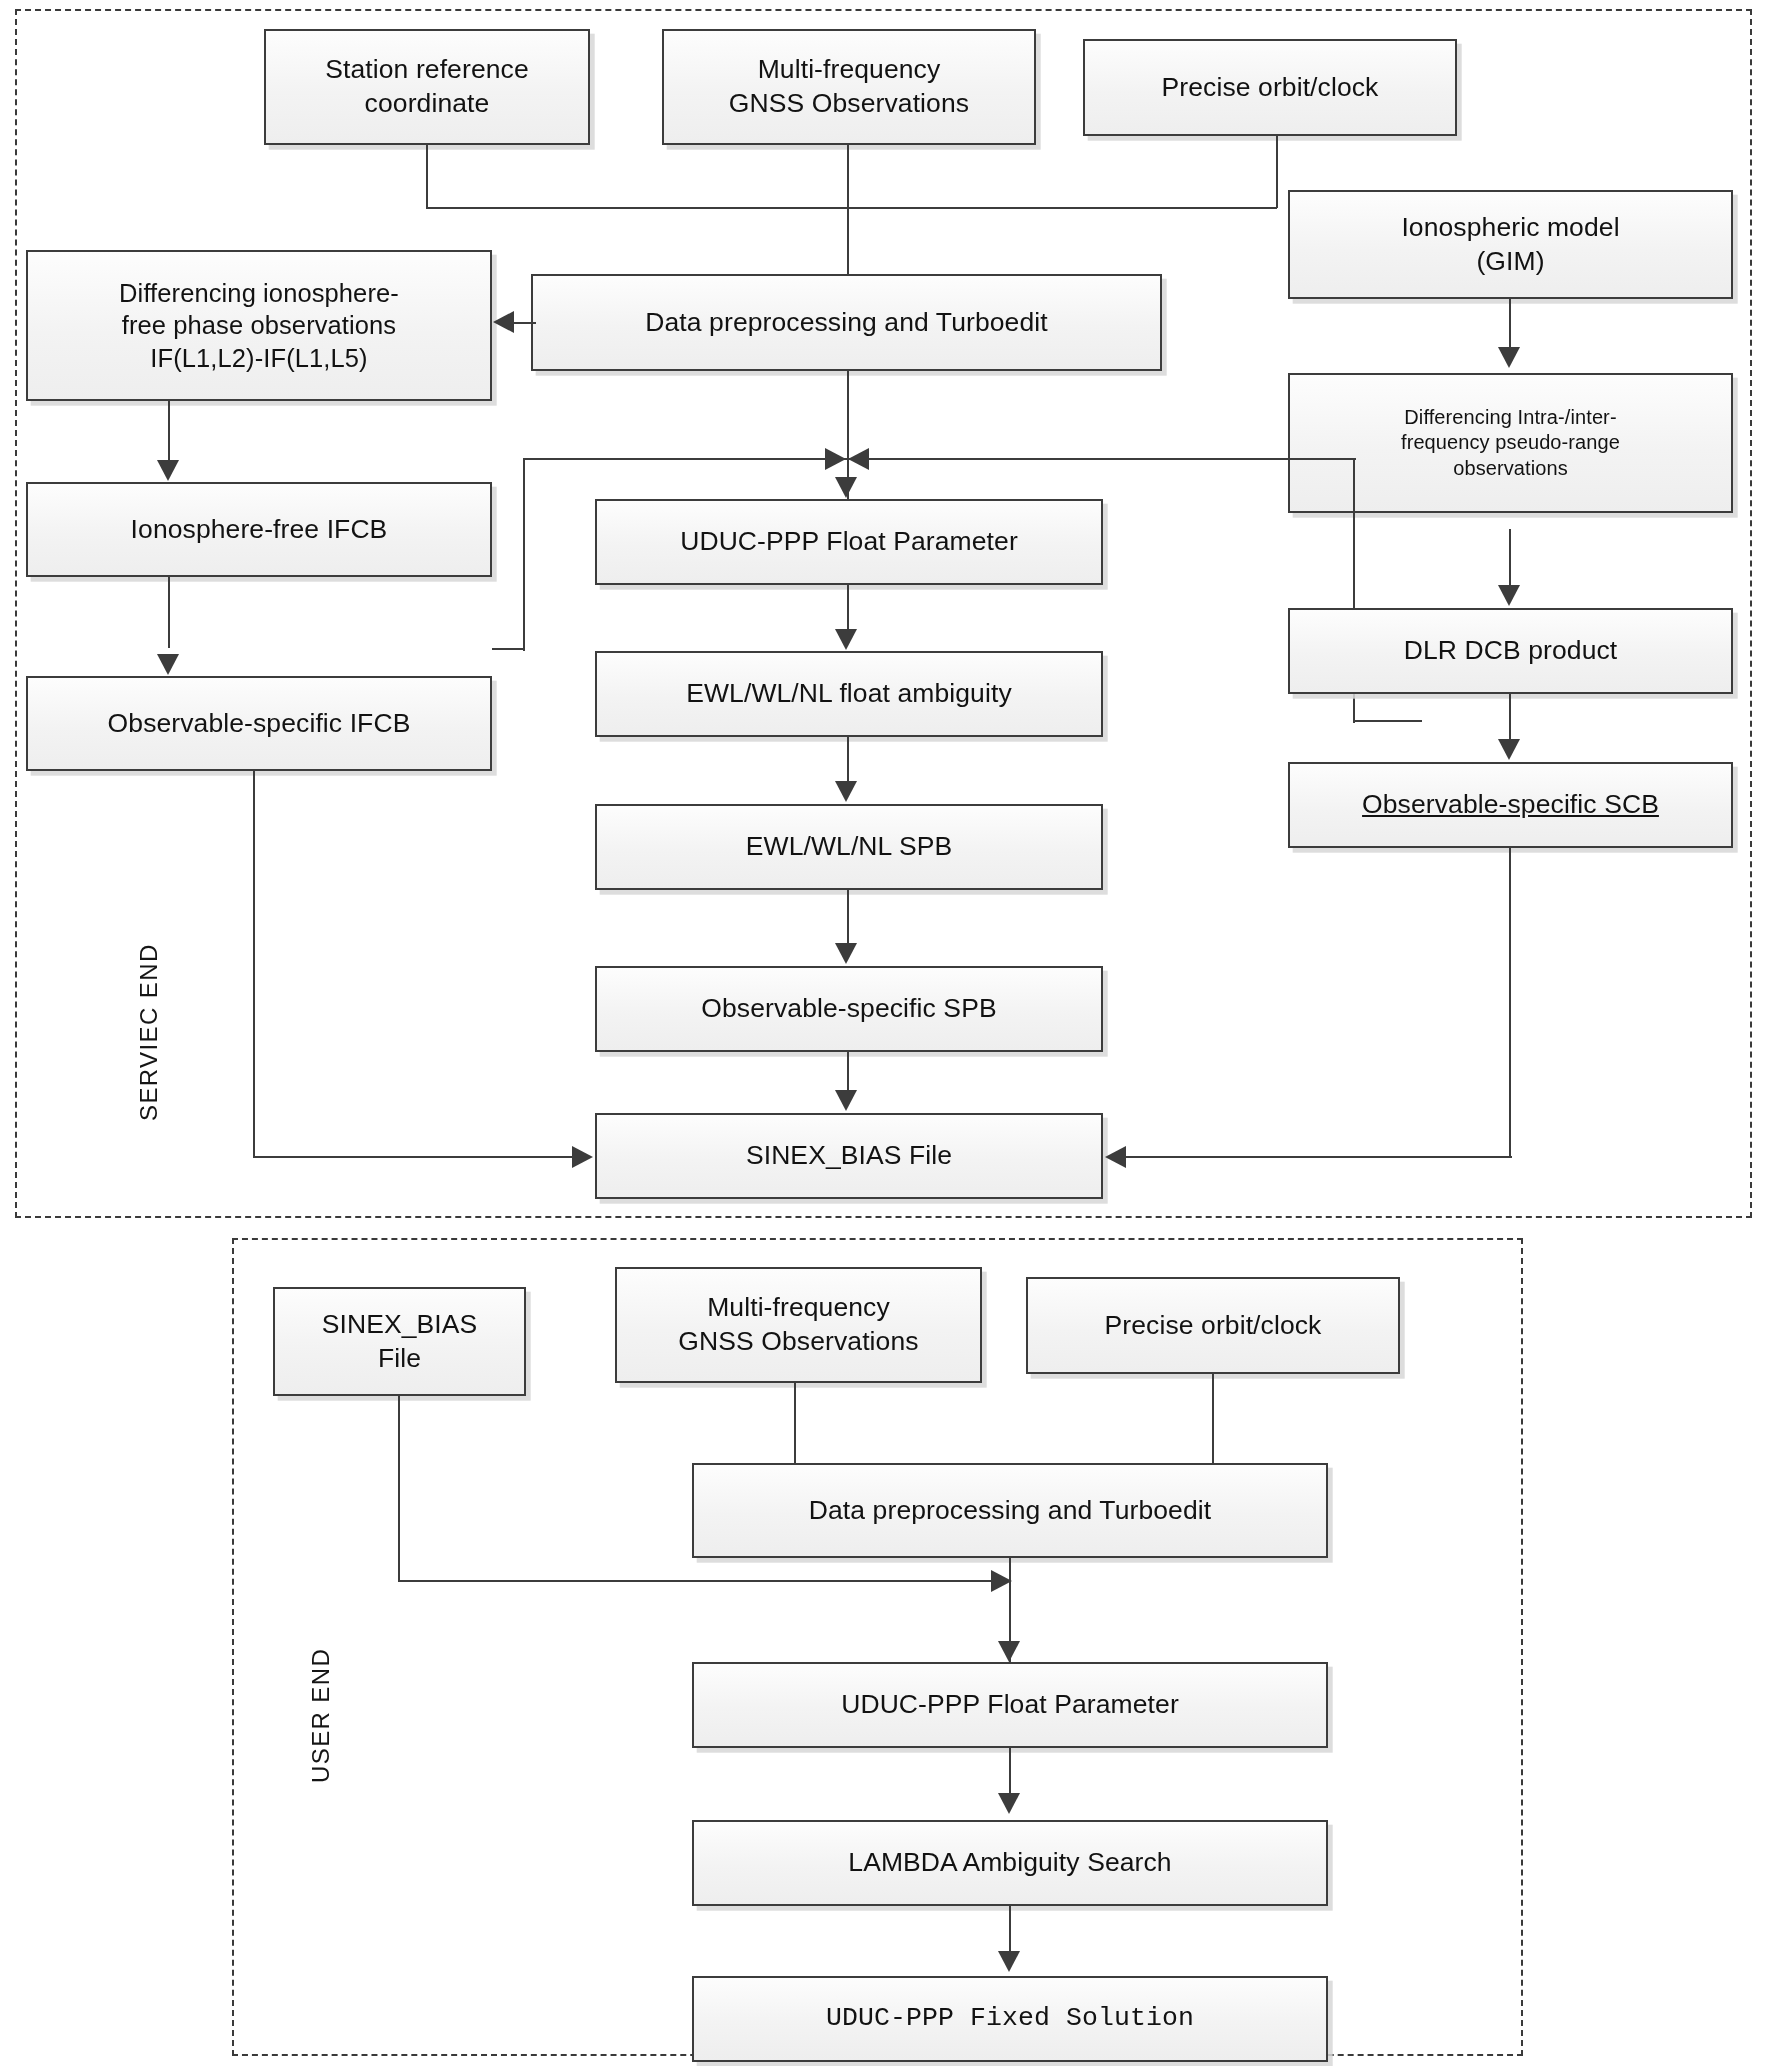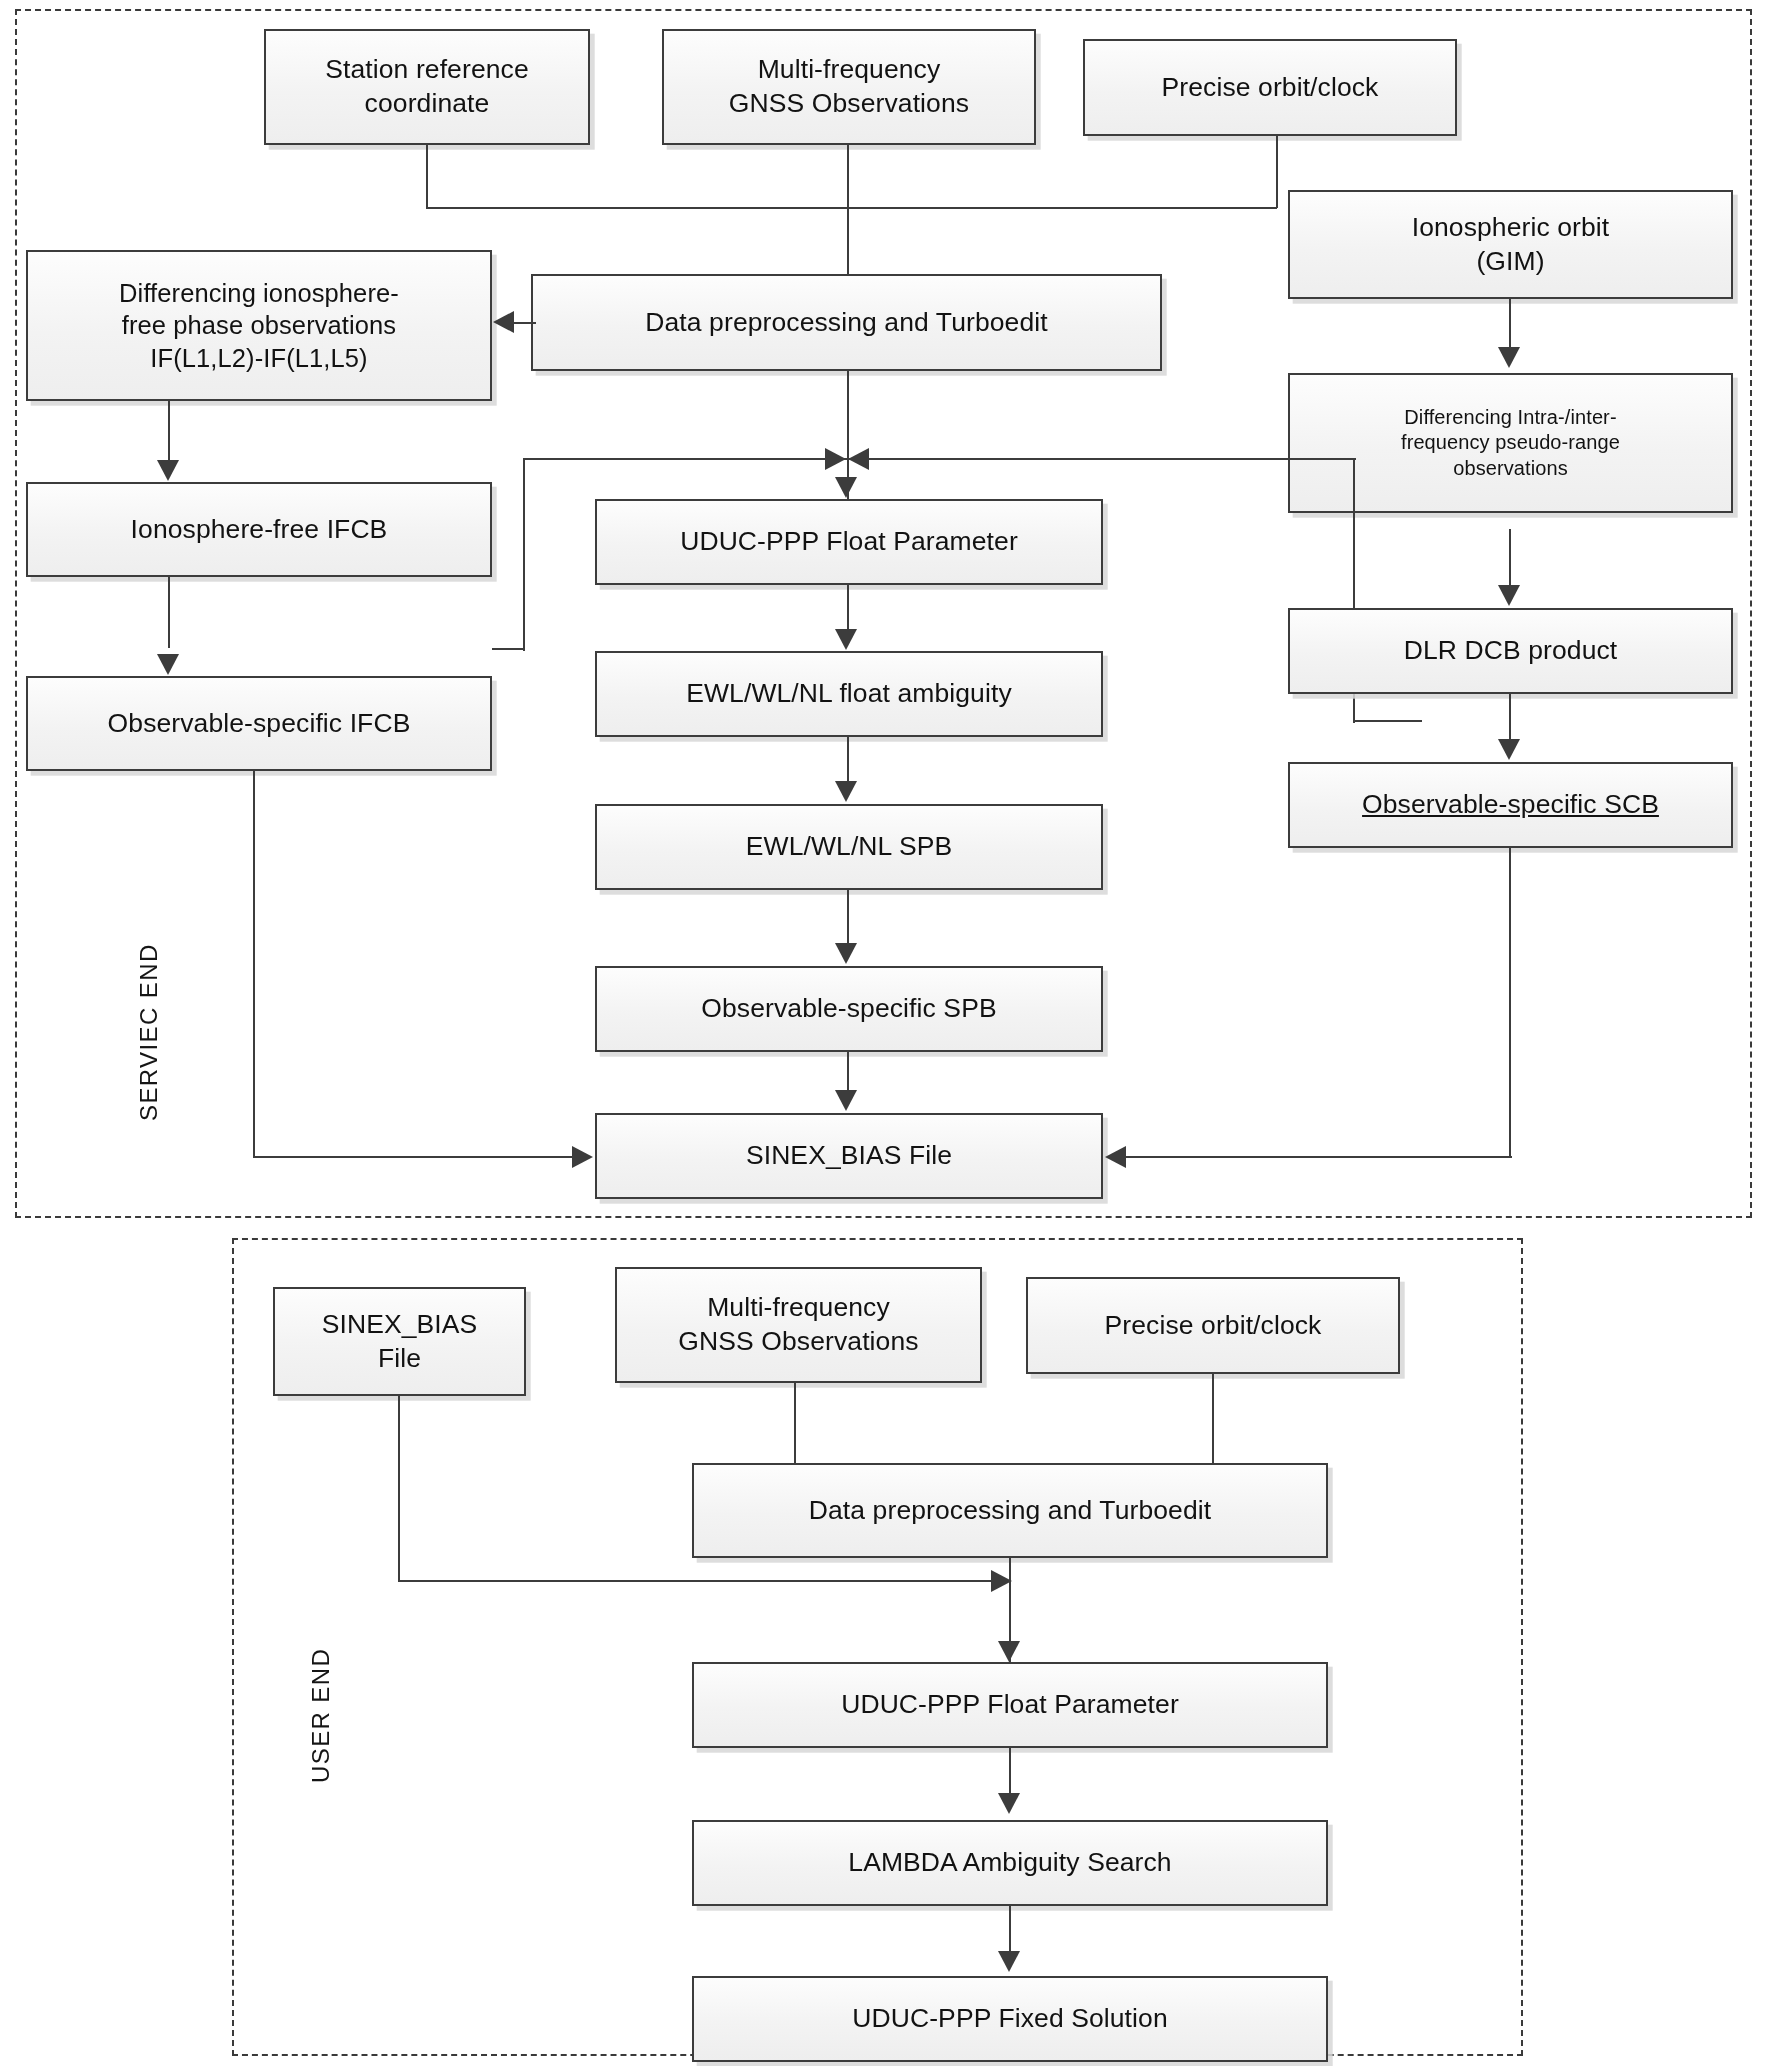--- a/index.html
+++ b/index.html
@@ -99,21 +99,21 @@
       <span>IF(L1,L2)-IF(L1,L5)</span>
     </span>
   </div>
 
   <div class="box" style="left:531px; top:274px; width:631px; height:97px;">
     <span>Data preprocessing and Turboedit</span>
   </div>
 
   <div class="box" style="left:1288px; top:190px; width:445px; height:109px;">
     <span>
-      <span>Ionospheric orbit</span>
+      <span>Ionospheric model</span>
       <span>(GIM)</span>
     </span>
   </div>
 
   <div class="h" style="left:513px; top:322px; width:23px;"></div>
   <div class="arr arr-l" style="left:493px; top:311px;"></div>
 
   <div class="v" style="left:1509px; top:299px; height:52px;"></div>
   <div class="arr arr-d" style="left:1498px; top:347px;"></div>
 
@@ -249,18 +249,18 @@
   <div class="v" style="left:1009px; top:1748px; height:46px;"></div>
   <div class="arr arr-d" style="left:998px; top:1793px;"></div>
 
   <div class="box" style="left:692px; top:1820px; width:636px; height:86px;">
     <span>LAMBDA  Ambiguity Search</span>
   </div>
 
   <div class="v" style="left:1009px; top:1906px; height:46px;"></div>
   <div class="arr arr-d" style="left:998px; top:1951px;"></div>
 
-  <div class="box" style="left:692px; top:1976px; width:636px; height:86px;">
+  <div class="box" style="left:692px; top:1976px; width:636px; height:86px;font-family:Liberation Mono, monospace;">
     <span>UDUC-PPP Fixed Solution</span>
   </div>
 
 </div>
 
 
 </body></html>

